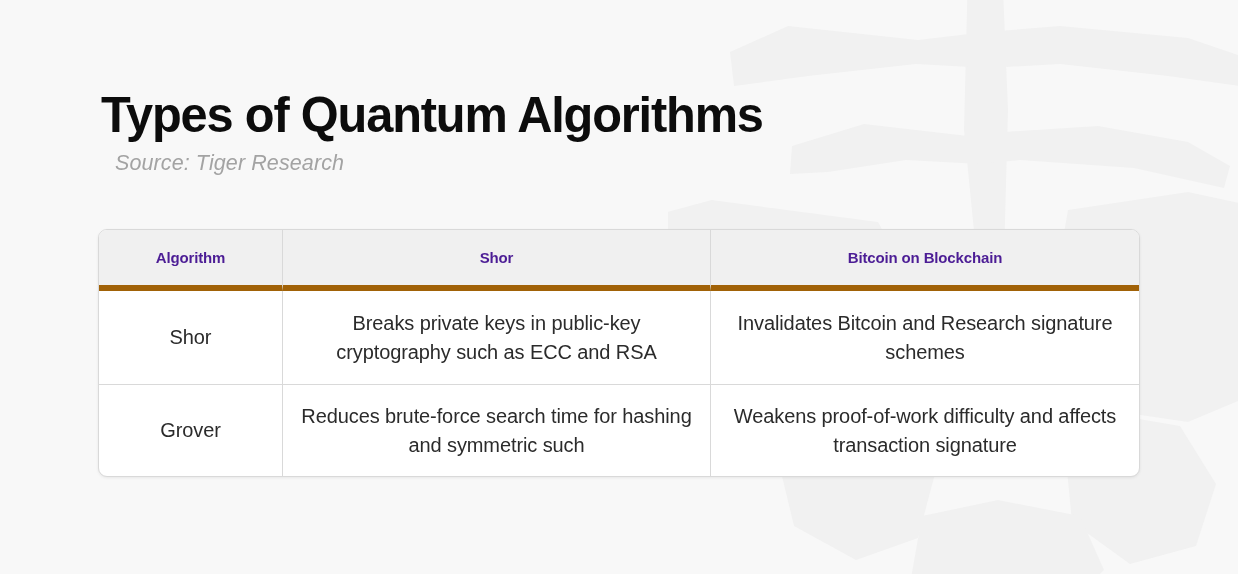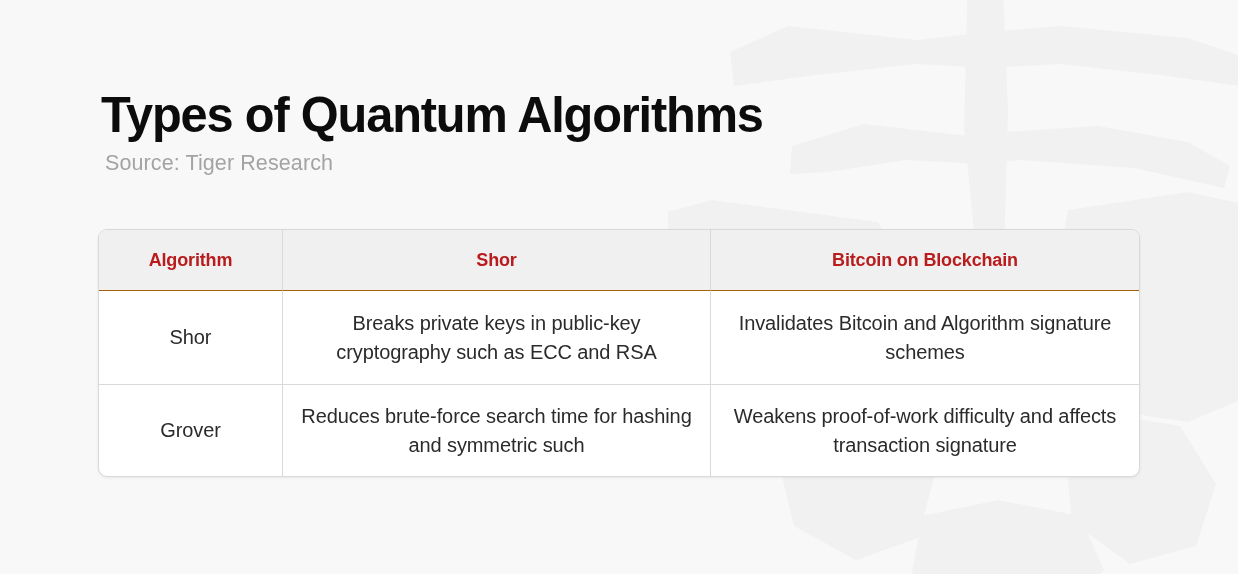--- a/index.html
+++ b/index.html
@@ -54,22 +54,23 @@
     font-weight: 700;
     letter-spacing: -1.2px;
     line-height: 1.06;
     color: #0c0c0c;
     -webkit-font-smoothing: antialiased;
     transform: scaleX(0.975);
     transform-origin: left center;
     white-space: nowrap;
   }
   #source-line {
-    margin: 9px 0 0 4px;
+    margin: 9px 0 0 14px;
     font-size: 21.5px;
+    font-style: italic;
     font-weight: 400;
     letter-spacing: 0.1px;
     color: #a3a3a3;
     white-space: nowrap;
   }
 
   
   #table-wrap {
     position: absolute;
     left: 98px;
@@ -88,27 +89,27 @@
     table-layout: fixed;
   }
   #algo-table col.c-algorithm { width: 184px; }
   #algo-table col.c-role      { width: 428px; }
   #algo-table col.c-impact    { width: 428px; }
 
   #algo-table thead th {
     background: #f0f0f0;
     height: 61px;
     padding: 0 12px;
-    font-size: 18px;
+    font-size: 15px;
     font-weight: 700;
-    color: #b91c1c;
+    color: #4c1d95;
     letter-spacing: -0.15px;
     text-align: center;
     vertical-align: middle;
-    border-bottom: 1px solid #a16207;
+    border-bottom: 6px solid #a16207;
     border-right: 1px solid #d9d9d9;
     box-sizing: border-box;
   }
   #algo-table thead th:last-child { border-right: none; }
 
   #algo-table tbody td {
     padding: 14px 18px;
     font-size: 20px;
     font-weight: 400;
     color: #2b2b2b;
@@ -178,21 +179,21 @@
         <tr>
           <th>Algorithm</th>
           <th>Shor</th>
           <th>Bitcoin on Blockchain</th>
         </tr>
       </thead>
       <tbody>
         <tr>
           <td class="cell-algorithm">Shor</td>
           <td class="cell-role">Breaks private keys in public-key cryptography such as ECC and RSA</td>
-          <td class="cell-impact">Invalidates Bitcoin and Algorithm signature schemes</td>
+          <td class="cell-impact">Invalidates Bitcoin and Research signature schemes</td>
         </tr>
         <tr>
           <td class="cell-algorithm">Grover</td>
           <td class="cell-role">Reduces brute-force search time for hashing and symmetric such</td>
           <td class="cell-impact">Weakens proof-of-work difficulty and affects transaction signature</td>
         </tr>
       </tbody>
     </table>
   </div>
 

